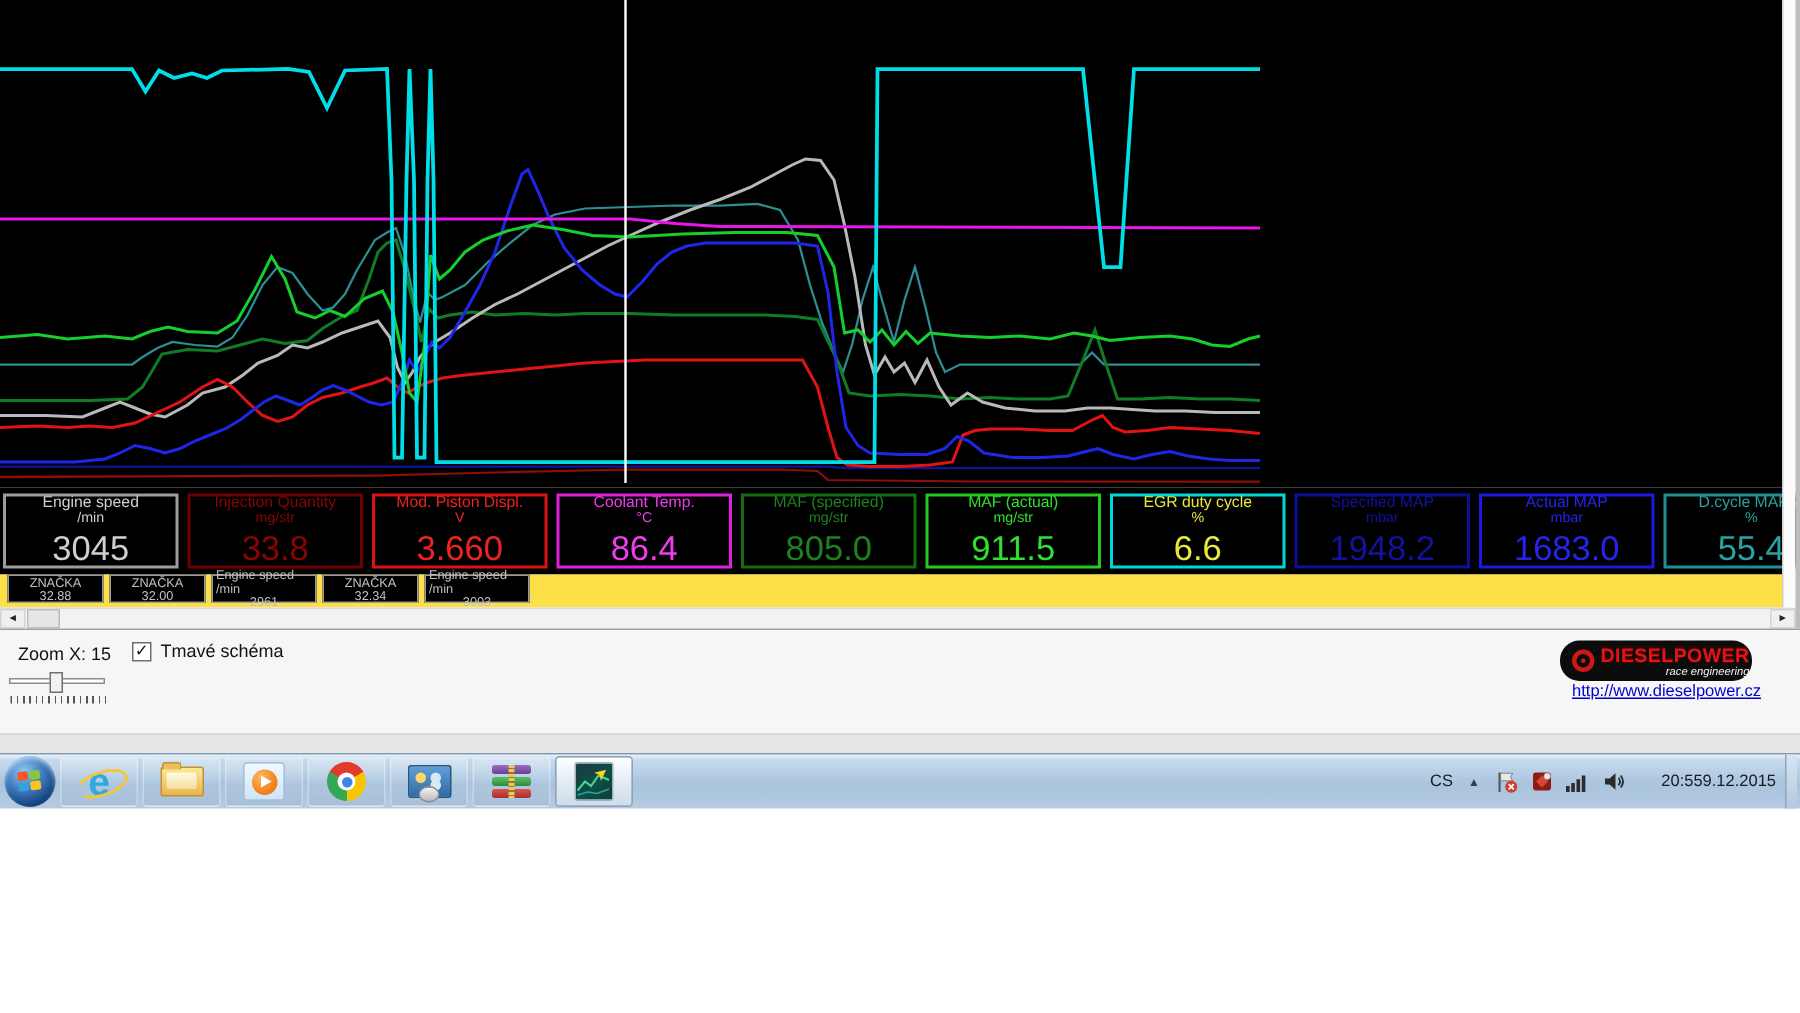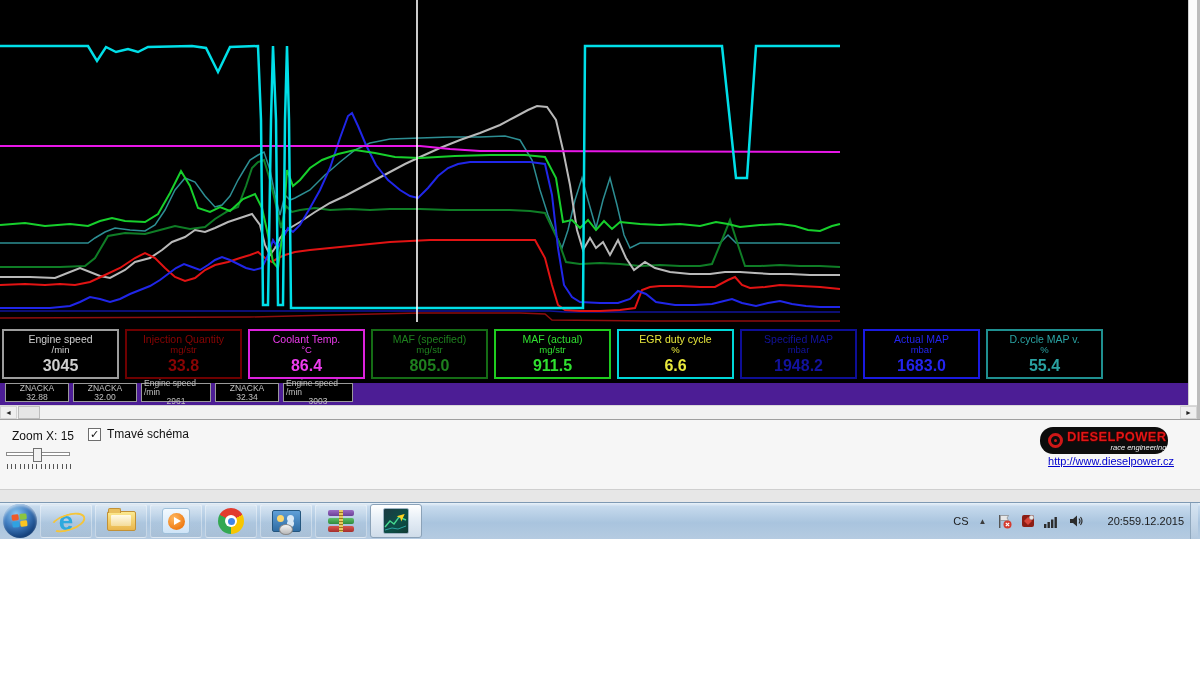--- a/index.html
+++ b/index.html
@@ -10,24 +10,24 @@
   #chart-area{position:absolute;left:0;top:0;width:1188px;height:325px;background:#000;}
   #chart-svg{position:absolute;left:0;top:0;width:100%;height:100%;}
 
   
   #meas-row{position:absolute;left:0;top:325px;width:1188px;height:58px;background:#000;
             display:flex;align-items:center;padding-left:2px;box-sizing:border-box;gap:6px;}
   .mbox{flex:0 0 113px;height:46px;border:2px solid #888;background:#000;
         display:flex;flex-direction:column;align-items:center;justify-content:center;line-height:1.1;}
   .mbox .ml{font-size:10.5px;white-space:nowrap;}
   .mbox .mu{font-size:9.5px;}
-  .mbox .mv{font-size:16px;margin-top:1px;font-weight:bold;}
-
-  
-  #marker-row{position:absolute;left:0;top:383px;width:1188px;height:22px;background:#4c1d95;
+  .mbox .mv{font-size:23px;margin-top:1px;font-weight:normal;}
+
+  
+  #marker-row{position:absolute;left:0;top:383px;width:1188px;height:22px;background:#fde047;
               display:flex;align-items:flex-start;padding-left:5px;box-sizing:border-box;gap:4px;}
   .kbox{height:17px;border:1px solid #9a9a9a;background:#000;color:#c0c0c0;
         display:flex;flex-direction:column;align-items:center;justify-content:center;
         font-size:8.5px;line-height:1.05;padding:0 2px;}
   .kbox.w58{width:58px;} .kbox.w62{width:64px;}
 
   
   #hscroll{position:absolute;left:0;top:405px;width:1197px;height:14px;background:#f2f2f2;
            border-top:1px solid #d9d9d9;box-sizing:border-box;}
   .sbtn{position:absolute;top:0;width:17px;height:13px;background:#efefef;border:1px solid #d4d4d4;
@@ -174,20 +174,25 @@
       <div class="mbox" style="border-color: rgb(157, 157, 157); color: rgb(207, 207, 207);">
         <div class="ml">Engine speed</div>
         <div class="mu">/min</div>
         <div class="mv">3045</div>
       </div>
       <div class="mbox" style="border-color: rgb(110, 0, 0); color: rgb(138, 4, 4);">
         <div class="ml">Injection Quantity</div>
         <div class="mu">mg/str</div>
         <div class="mv">33.8</div>
       </div>
+      <div class="mbox" style="border-color: rgb(221, 18, 18); color: rgb(238, 34, 34);">
+        <div class="ml">Mod. Piston Displ.</div>
+        <div class="mu">V</div>
+        <div class="mv">3.660</div>
+      </div>
       <div class="mbox" style="border-color: rgb(221, 34, 221); color: rgb(238, 60, 238);">
         <div class="ml">Coolant Temp.</div>
         <div class="mu">°C</div>
         <div class="mv">86.4</div>
       </div>
       <div class="mbox" style="border-color: rgb(21, 108, 21); color: rgb(30, 128, 30);">
         <div class="ml">MAF (specified)</div>
         <div class="mu">mg/str</div>
         <div class="mv">805.0</div>
       </div>

